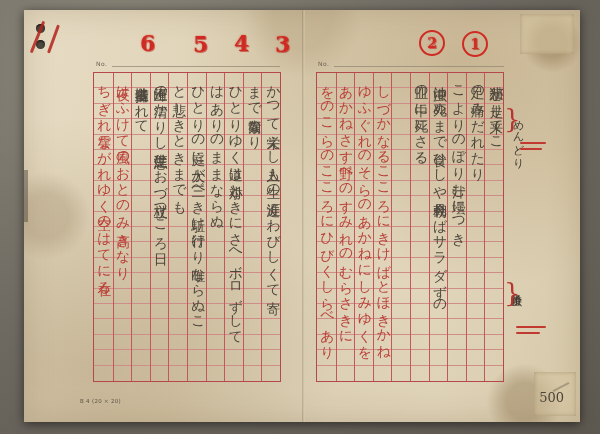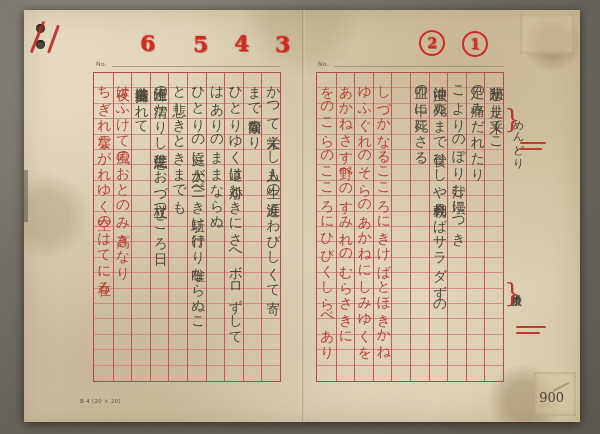--- a/index.html
+++ b/index.html
@@ -658,15 +658,15 @@
   <div class="brace" style="left:504px;top:104px;font-size:26px;">}</div>
   <div class="red-bar" style="left:520px;top:142px;width:26px;"></div>
   <div class="red-bar" style="left:520px;top:148px;width:22px;"></div>
 
   <div class="margin-note" style="left:510px;top:286px;font-size:11px;">鈴虫俳子</div>
   <div class="brace" style="left:504px;top:278px;font-size:26px;">}</div>
   <div class="red-bar" style="left:516px;top:326px;width:30px;"></div>
   <div class="red-bar" style="left:516px;top:332px;width:24px;"></div>
 
   <div class="print-code">B 4 (20 × 20)</div>
-  <div class="pagenum">900</div>
+  <div class="pagenum">500</div>
   <div class="pagenum-slash"></div>
 </div>
 
 </body></html>

